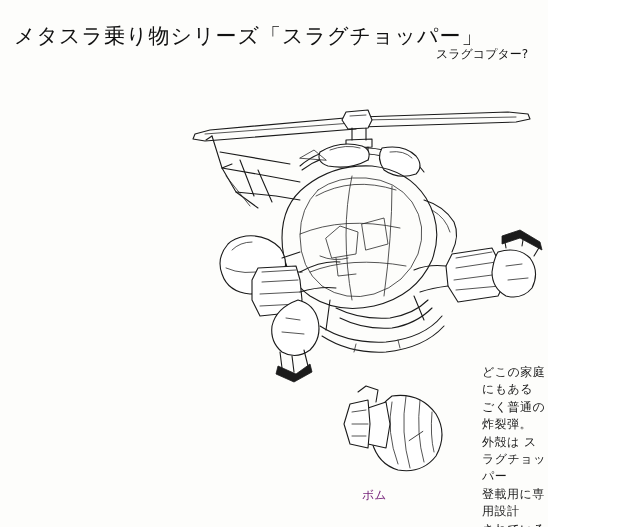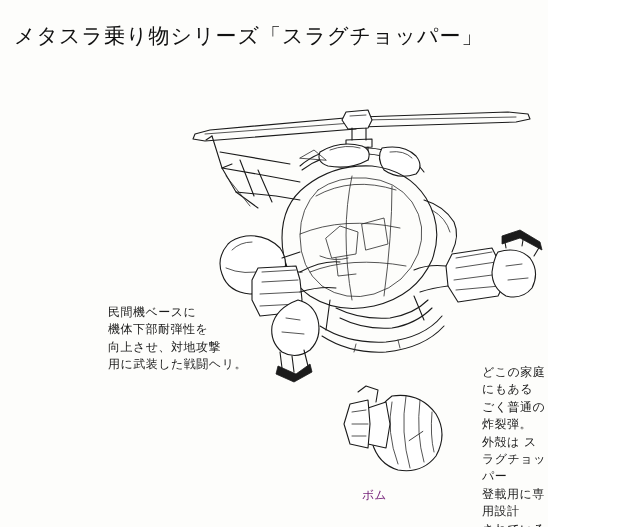--- a/index.html
+++ b/index.html
@@ -205,25 +205,22 @@
       <path class="ink-fill-white" d="M368 408 L386 402 L390 424 L386 448 L368 444 L362 426 Z"></path>
       <path class="ink-fill-white" d="M350 404 L368 400 L370 424 L368 448 L350 444 L344 424 Z"></path>
       <path class="ink-thin" d="M352 412 L366 410 M352 424 L368 424 M352 436 L366 436"></path>
       <path class="ink" d="M358 392 L366 386 L378 390 L376 402"></path>
       <path class="ink-thin" d="M408 438 L424 434" transform="rotate(-20 416 436)"></path>
     </g>
 
   </svg>
 
   <div class="title">メタスラ乗り物シリーズ「スラグチョッパー」</div>
-
-  <div class="note" style="left:108px; top:304px;">民間機ベースに
-機体下部耐弾性を
-向上させ、対地攻撃
-用に武装した戦闘ヘリ。</div>
+  <div class="subtitle">スラグコプター?</div>
+
   <div class="note" style="left:482px; top:364px;">どこの家庭にもある
 ごく普通の炸裂弾。
 外殻は スラグチョッパー
 登載用に専用設計
 されている様です。</div>
 
   <div class="caption" style="left:362px; top:487px;">ボム</div>
 
 </div>
 

